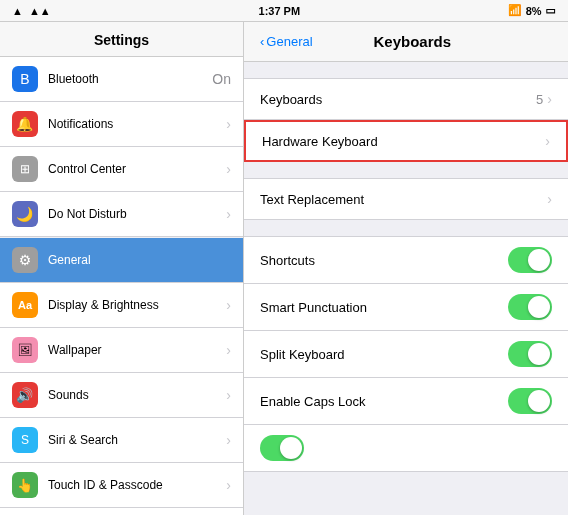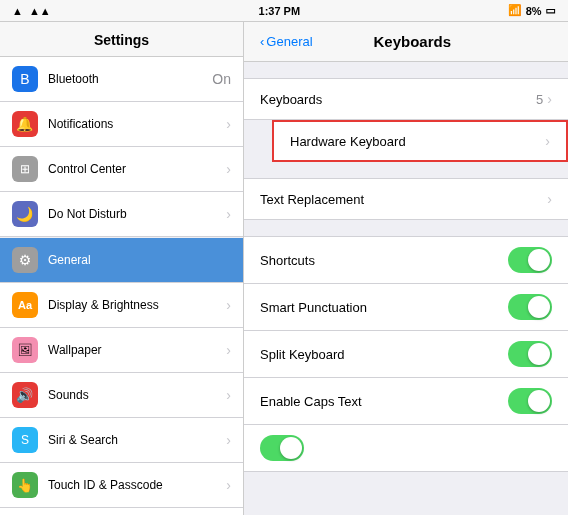--- a/index.html
+++ b/index.html
@@ -163,21 +163,20 @@
     }
     .settings-cell .chevron {
       color: #c7c7cc;
       font-size: 14px;
     }
 
     
     .hardware-keyboard-cell {
       border: 2px solid #e53935 !important;
       position: relative;
-      margin-left: 28px;
     }
 
     
     .toggle {
       width: 44px;
       height: 26px;
       border-radius: 13px;
       background: #4cd964;
       position: relative;
       flex-shrink: 0;
@@ -326,21 +325,21 @@
       </div>
       <div class="settings-cell">
         <span class="cell-label">Smart Punctuation</span>
         <div class="toggle"></div>
       </div>
       <div class="settings-cell">
         <span class="cell-label">Split Keyboard</span>
         <div class="toggle"></div>
       </div>
       <div class="settings-cell">
-        <span class="cell-label">Enable Caps Text</span>
+        <span class="cell-label">Enable Caps Lock</span>
         <div class="toggle"></div>
       </div>
       <div class="settings-cell">
         <div class="toggle"></div>
       </div>
 
     </div>
 
   </div>
 

